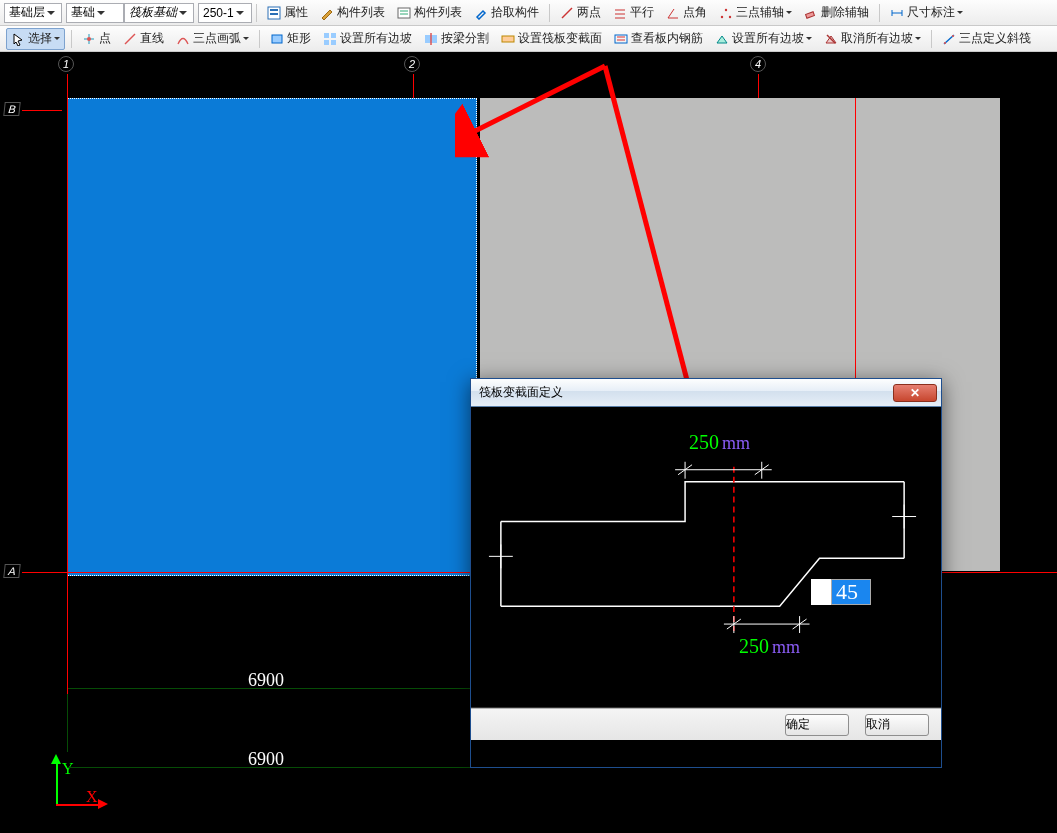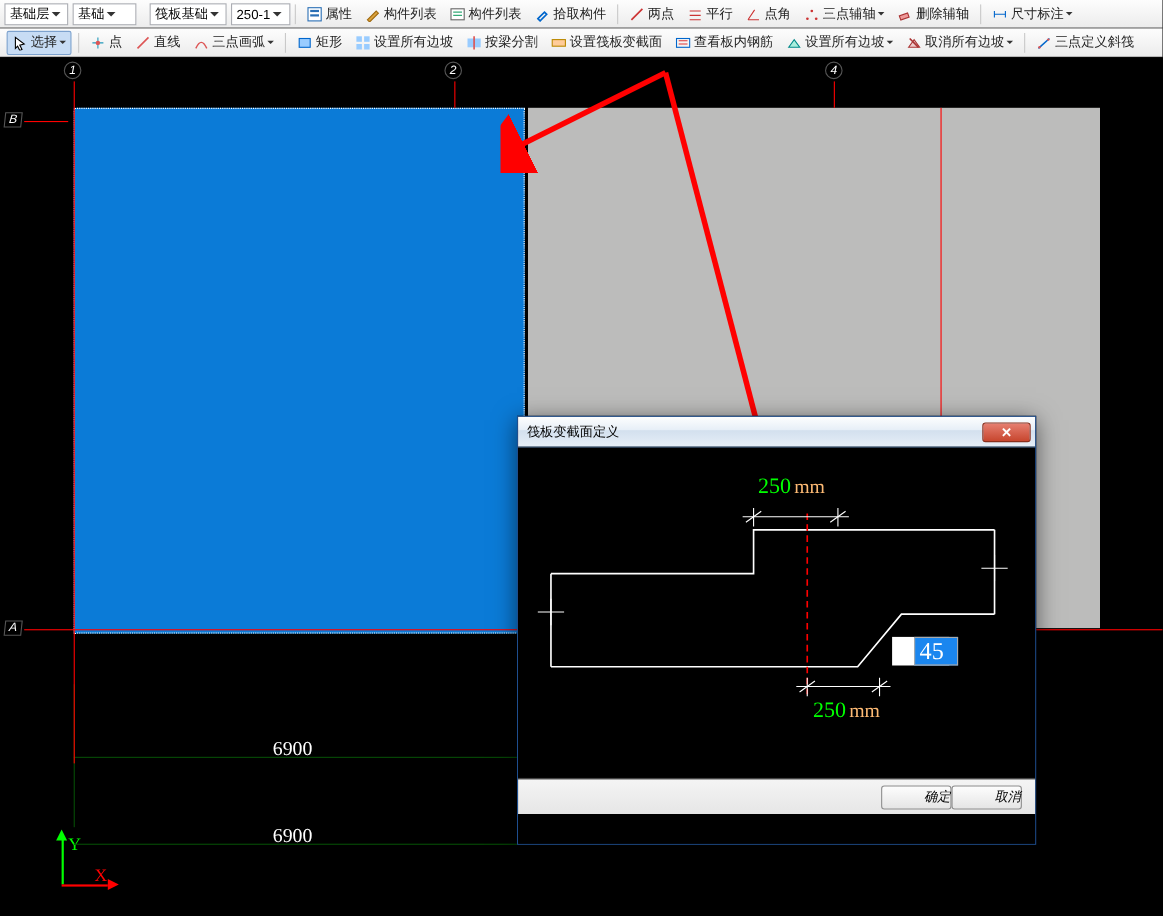--- a/index.html
+++ b/index.html
@@ -136,31 +136,30 @@
     padding:6px 8px;
   }
   .dlg-buttons {
     display:flex; justify-content:flex-end; align-items:center;
     padding:4px 12px;
     background:linear-gradient(#f4f4f4,#e6e6e6);
     border-top:1px solid #b6b6b6;
     height:32px;
   }
   .dlg-btn {
-    min-width:64px; height:22px; margin-left:0;
+    min-width:64px; height:22px; margin-left:16px;
     background:linear-gradient(#fdfdfd,#e5e5e5);
     border:1px solid #8e8e8e; border-radius:3px;
     font-size:12px; color:#000;
-    display:flex;align-items:center;justify-content:flex-end;
+    display:flex;align-items:center;justify-content:flex-start;
     cursor:pointer;
-    font-style:italic;
   }
   .dlg-svg { position:absolute; inset:0; }
   .dlg-dim { position:absolute; color:#0f0; font-family:"SimSun",serif; font-size:20px; }
-  .dlg-unit { color:#fdba74; font-size:18px; margin-left:3px;}
+  .dlg-unit { color:#8b5cf6; font-size:18px; margin-left:3px;}
   .dlg-input {
     position:absolute; width:40px; height:26px;
     background:#1a86ef; color:#fff; font-family:Liberation Serif, serif; font-size:22px;
     border:1px solid #aaa; text-align:left; padding:0 4px;margin-left:20px;
   }
   .dlg-input-bg {
      position:absolute; width:52px; height:26px; background:#fff;
   }
 </style>
 </head>
@@ -168,21 +167,21 @@
 
 <div class="toolbar">
   <div class="tb-dd" style="width:58px;">
     <span>基础层</span>
       <span class="arrow"></span>
   </div>
   <div class="tb-dd" style="width:58px;margin-left:4px;">
     <span>基础</span>
       <span class="arrow"></span>
   </div>
-  <div class="tb-dd" style="width:70px;margin-left:12px;">
+  <div class="tb-dd" style="width:70px;margin-left:0;font-style:italic;">
     <span>筏板基础</span>
       <span class="arrow"></span>
   </div>
   <div class="tb-dd" style="width:54px;margin-left:4px;">
     <span>250-1</span>
       <span class="arrow"></span>
   </div>
   <span class="tb-sep"></span>
   <div class="tb-item">
     <span class="mini-icon">

